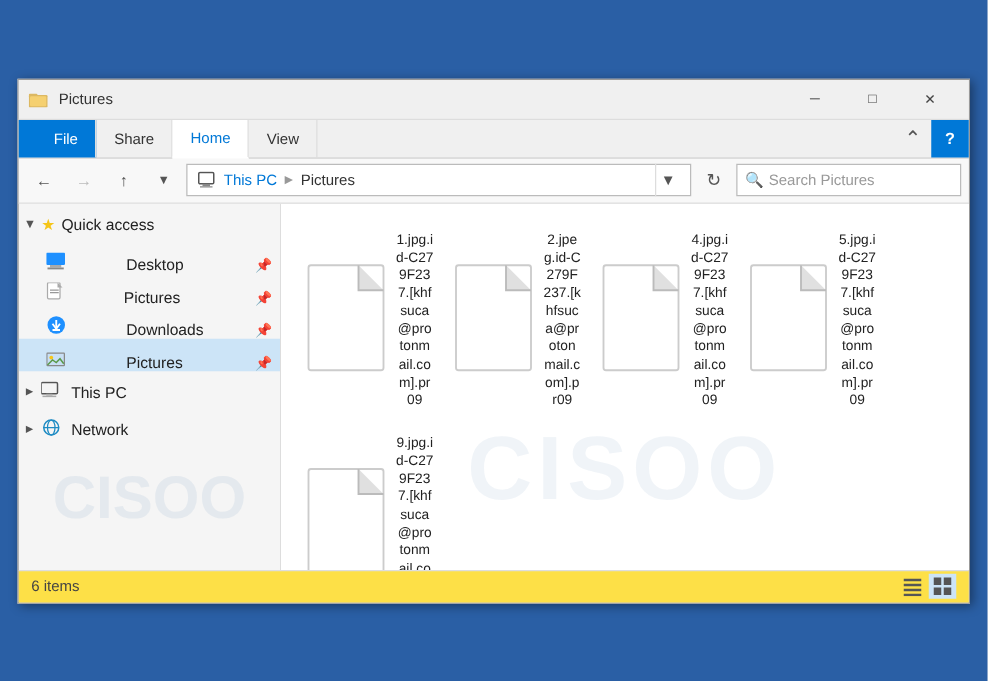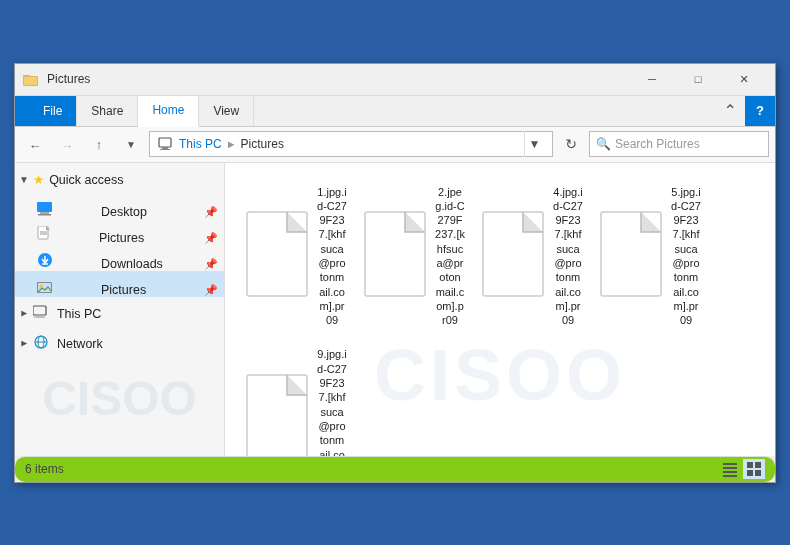--- a/index.html
+++ b/index.html
@@ -293,28 +293,27 @@
       font-size: 11px;
       color: #222;
       text-align: center;
       line-height: 1.3;
       word-break: break-all;
       max-width: 100px;
     }
     
     .status-bar {
       height: 26px;
-      background: #84cc16;
+      background: #fde047;
       border-top: 1px solid #ddd;
       display: flex;
       align-items: center;
       padding: 0 10px;
       font-size: 12px;
       color: #444;
-      border-radius: 10px;
     }
     .status-right {
       margin-left: auto;
       display: flex;
       gap: 2px;
     }
     .view-btn {
       width: 22px;
       height: 20px;
       display: flex;

